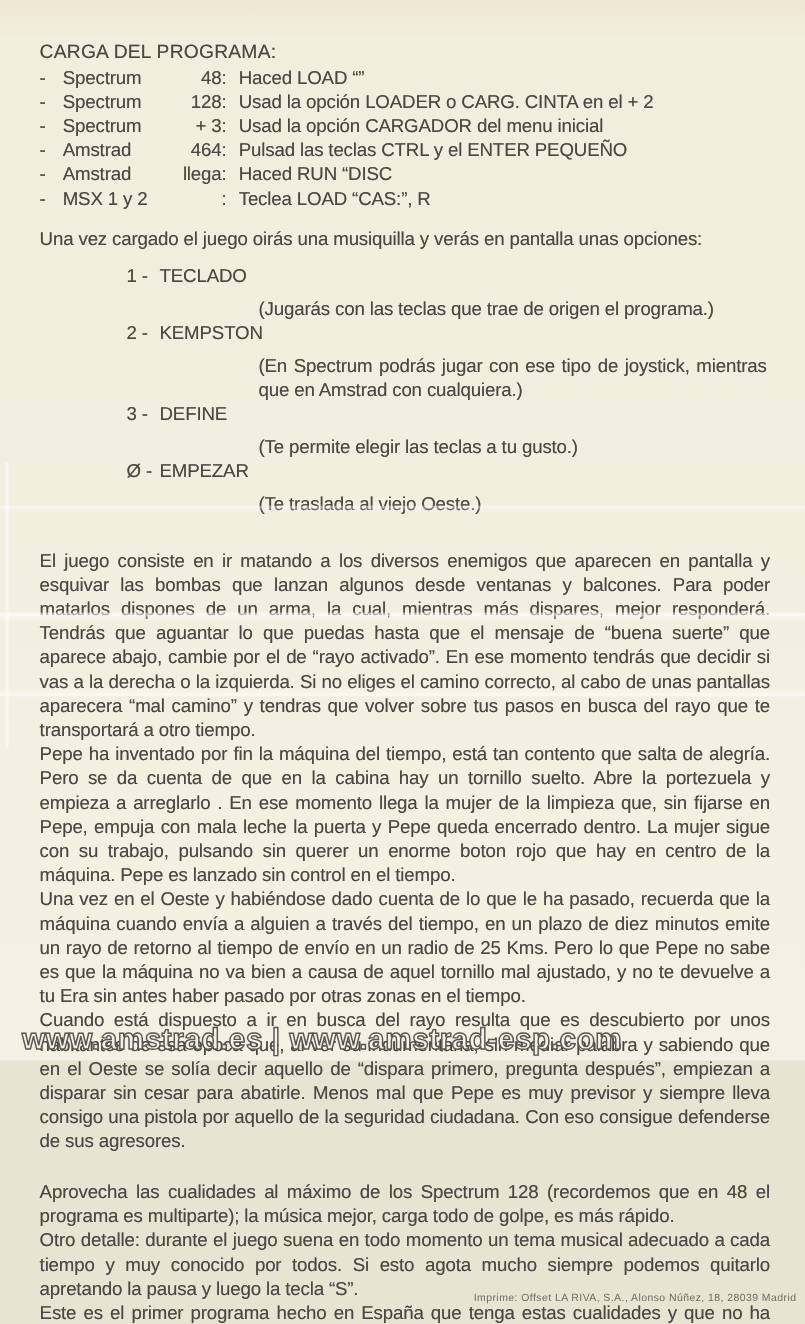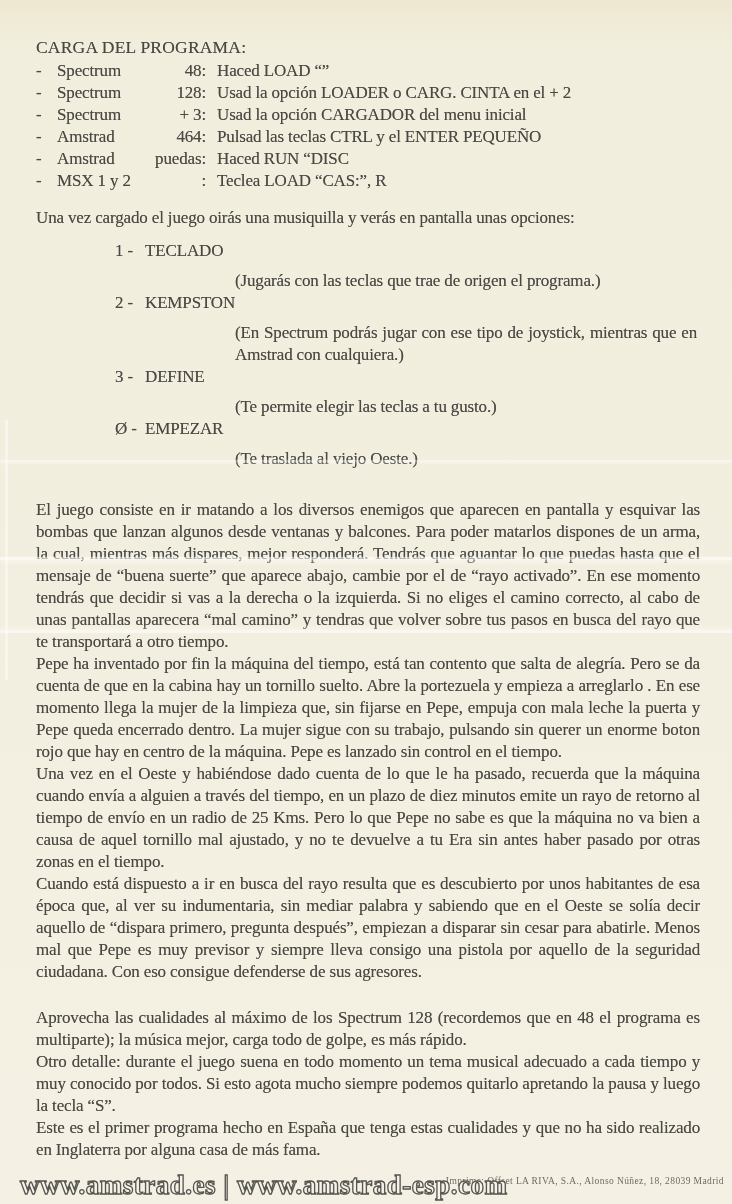--- a/index.html
+++ b/index.html
@@ -4,28 +4,27 @@
 <style>
   html, body { margin: 0; padding: 0; }
   body {
     width: 732px; height: 1204px;
     background: #e9e4d2;
     font-family: "Liberation Sans", sans-serif;
     overflow: hidden;
   }
   .paper {
     position: relative;
-    width: 732px; height: 1204px;
+    width: 732px; height: 964px;
     background: linear-gradient(180deg, #eee8d2 0%, #f2eedd 4%, #f3efe0 55%, #f4f1e4 100%);
     color: #494843;
     font-size: 17px;
     line-height: 22px;
     letter-spacing: -0.15px;
     text-shadow: 0 0 0.5px rgba(73,72,67,0.55);
-    font-family: Liberation Serif, serif;
   }
   .content { position: absolute; top: 36px; left: 36px; width: 664px; }
 
   
   .section-heading { font-size: 17.5px; letter-spacing: 0.2px; margin: 0 0 2px 0; }
   .loader-row { display: flex; }
   .loader-dash { width: 21px; }
   .loader-machine { width: 93px; }
   .loader-model { width: 56px; text-align: right; white-space: pre; }
   .loader-instr { margin-left: 11px; white-space: pre; }
@@ -96,21 +95,21 @@
       </div>
       <div class="loader-row">
         <span class="loader-dash">-</span>
         <span class="loader-machine">Amstrad</span>
         <span class="loader-model">464:</span>
         <span class="loader-instr">Pulsad las teclas CTRL y el ENTER PEQUEÑO</span>
       </div>
       <div class="loader-row">
         <span class="loader-dash">-</span>
         <span class="loader-machine">Amstrad</span>
-        <span class="loader-model">puedas:</span>
+        <span class="loader-model">llega:</span>
         <span class="loader-instr">Haced RUN “DISC</span>
       </div>
       <div class="loader-row">
         <span class="loader-dash">-</span>
         <span class="loader-machine">MSX 1 y 2</span>
         <span class="loader-model">:</span>
         <span class="loader-instr">Teclea LOAD “CAS:”, R</span>
       </div>
     </div>
 

